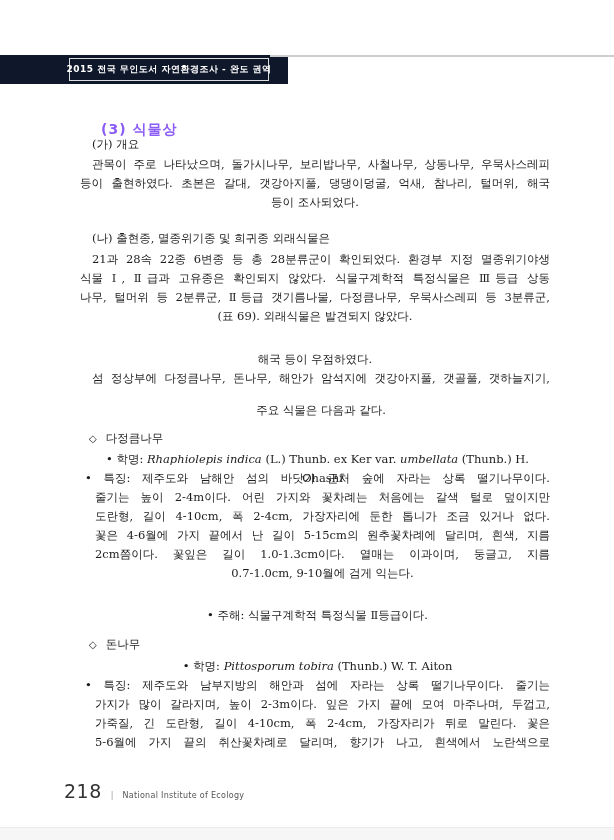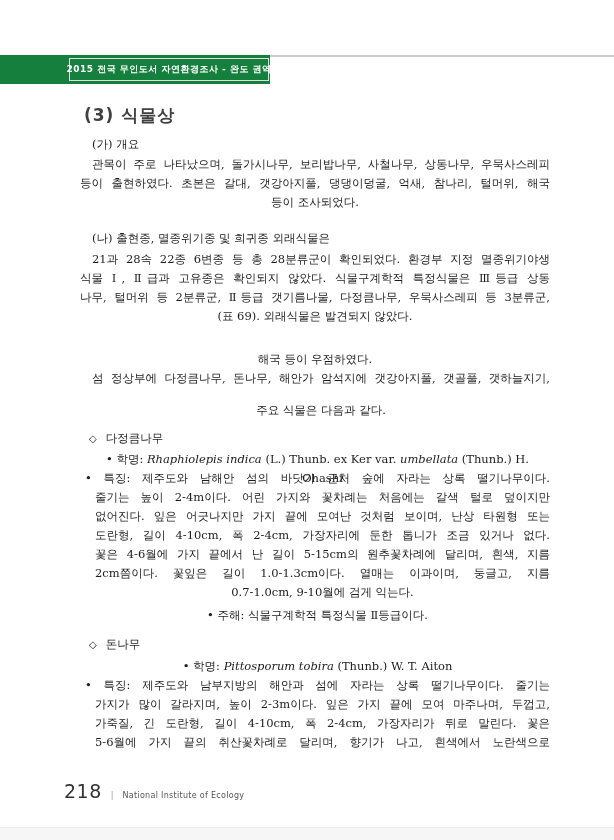--- a/index.html
+++ b/index.html
@@ -1,30 +1,30 @@
 <!DOCTYPE html>
 <html><head>
 <meta charset="utf-8">
 <style>
   html,body{margin:0;padding:0;background:#fff;}
   .page{position:relative;width:614px;height:840px;background:#ffffff;overflow:hidden;
         font-family:"DejaVu Serif","Liberation Serif",serif;color:#1c1c1c;}
 
   
-  .band{position:absolute;left:0;top:55px;width:270px;height:29px;background:#15803d;}
+  .band{position:absolute;left:0;top:55px;width:270px;height:29px;background:#0f172a;padding-left:18px;}
   .band-box{position:absolute;left:69px;top:3px;width:198px;height:21px;
             border:1px solid #dedede;display:flex;align-items:center;justify-content:center;}
   .band-title{font-family:"DejaVu Sans","Liberation Sans",sans-serif;font-weight:bold;
               font-size:9px;color:#ffffff;letter-spacing:0.5px;white-space:nowrap;}
   .toprule{position:absolute;left:270px;top:55px;width:344px;height:2px;background:#cdcdcd;}
 
   
-  .sec-title{position:absolute;left:84px;top:104px;margin:0;
+  .sec-title{position:absolute;left:84px;top:104px;margin:17px;
              font-family:"DejaVu Sans","Liberation Sans",sans-serif;
-             font-weight:bold;font-size:17px;color:#404040;letter-spacing:1px;}
+             font-weight:bold;font-size:14px;color:#8b5cf6;letter-spacing:1px;}
 
   
   .sub{position:absolute;left:92px;font-size:11.5px;line-height:19px;white-space:nowrap;}
   .para{position:absolute;left:80px;width:470px;}
   .bullets{position:absolute;left:85px;width:465px;padding-left:10px;box-sizing:border-box;}
   .tline{font-size:11.5px;line-height:19px;height:19px;text-align:center;}
   .j{text-align:justify;text-align-last:justify;}
   .ind{text-indent:12px;}
   .out{text-indent:-10px;}
   .em{font-style:italic;}
@@ -80,21 +80,20 @@
 
   <div class="species-head" style="top:428px">
     <span class="diamond">◇</span><span>다정큼나무</span>
   </div>
   <div class="bullets" style="top:450px">
       <div class="tline out"><span>• 학명: </span><span class="em">Rhaphiolepis indica</span><span> (L.) Thunb. ex Ker var. </span><span class="em">umbellata</span><span> (Thunb.) H. Ohashi</span></div>
     </div>
   <div class="bullets" style="top:469px">
       <div class="tline j out"><span>• 특징: 제주도와 남해안 섬의 바닷가 근처 숲에 자라는 상록 떨기나무이다.</span></div>
       <div class="tline j"><span>줄기는 높이 2-4m이다. 어린 가지와 꽃차례는 처음에는 갈색 털로 덮이지만</span></div>
-      <div class="tline j"><span>없어진다. 잎은 어긋나지만 가지 끝에 모여난 것처럼 보이며, 난상 타원형 또는</span></div>
       <div class="tline j"><span>도란형, 길이 4-10cm, 폭 2-4cm, 가장자리에 둔한 톱니가 조금 있거나 없다.</span></div>
       <div class="tline j"><span>꽃은 4-6월에 가지 끝에서 난 길이 5-15cm의 원추꽃차례에 달리며, 흰색, 지름</span></div>
       <div class="tline j"><span>2cm쯤이다. 꽃잎은 길이 1.0-1.3cm이다. 열매는 이과이며, 둥글고, 지름</span></div>
       <div class="tline"><span>0.7-1.0cm, 9-10월에 검게 익는다.</span></div>
     </div>
   <div class="bullets" style="top:606px">
       <div class="tline out"><span>• 주해: 식물구계학적 특정식물 Ⅱ등급이다.</span></div>
     </div>
 
   <div class="species-head" style="top:634px">

